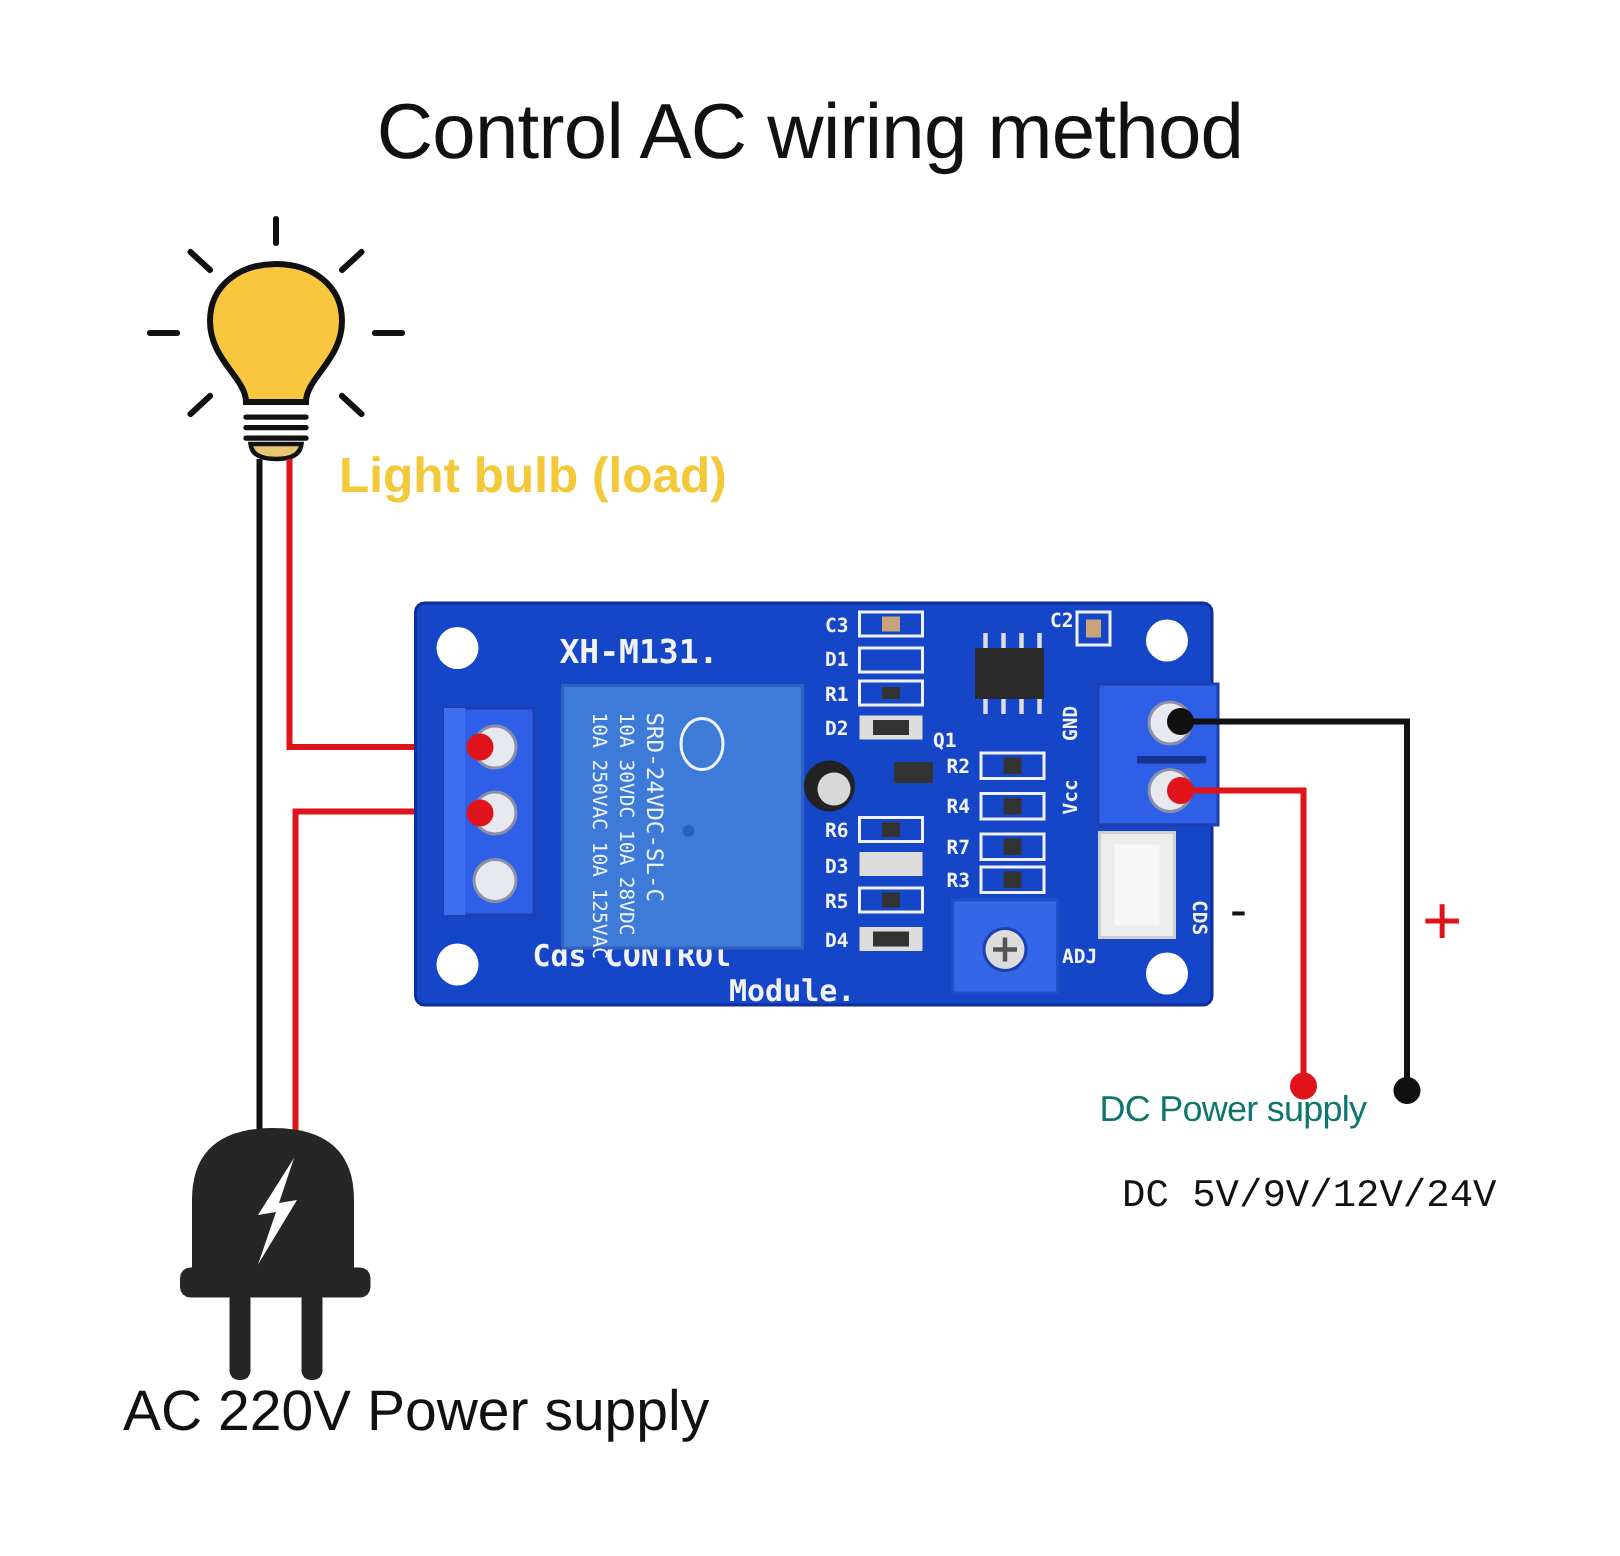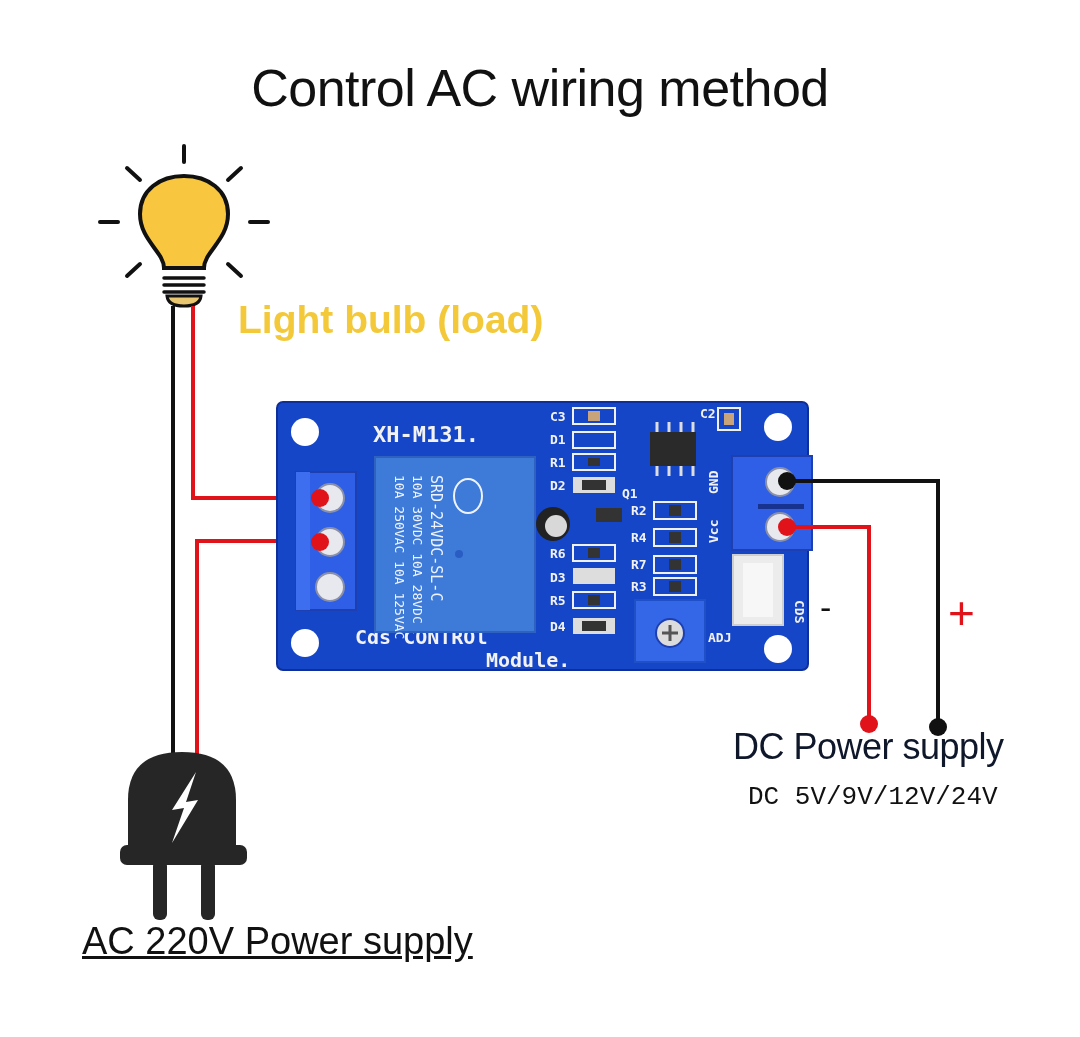--- a/index.html
+++ b/index.html
@@ -1,21 +1,21 @@
 <!DOCTYPE html>
 <html><head>
 <meta charset="utf-8">
 <style>
   html,body{margin:0;padding:0;background:#ffffff;}
   body{width:1080px;height:1037px;position:relative;overflow:hidden;font-family:"Liberation Sans","DejaVu Sans",sans-serif;}
   .title{position:absolute;left:0;width:1080px;top:58px;text-align:center;font-size:52px;color:#111;letter-spacing:-0.5px;}
   .lbl{position:absolute;white-space:nowrap;}
-  .bulb-lbl{left:238px;top:298px;font-size:39px;font-weight:bold;color:#f3c93a;}
-  .ac-lbl{left:82px;top:920px;font-size:38px;color:#111;text-decoration:underline;}
-  .dc-lbl{left:733px;top:726px;font-size:36px;color:#0f172a;letter-spacing:-0.5px;}
+  .bulb-lbl{left:226px;top:298px;font-size:33px;font-weight:bold;color:#f3c93a;}
+  .ac-lbl{left:82px;top:920px;font-size:38px;color:#111;}
+  .dc-lbl{left:733px;top:726px;font-size:24px;color:#0f766e;letter-spacing:-0.5px;}
   .dc-volt{left:748px;top:782px;font-size:26px;color:#111;font-family:Liberation Mono, monospace;}
   .minus{left:820px;top:588px;font-size:34px;color:#111;}
   .plus{left:948px;top:586px;font-size:46px;color:#e0121a;}
   svg.canvas{position:absolute;left:0;top:0;}
   .silk{font-family:"DejaVu Sans Mono","Liberation Mono",monospace;fill:#f2f2f2;font-weight:bold;}
 </style>
 </head>
 <body>
 
 <div class="title">Control AC wiring method</div>

